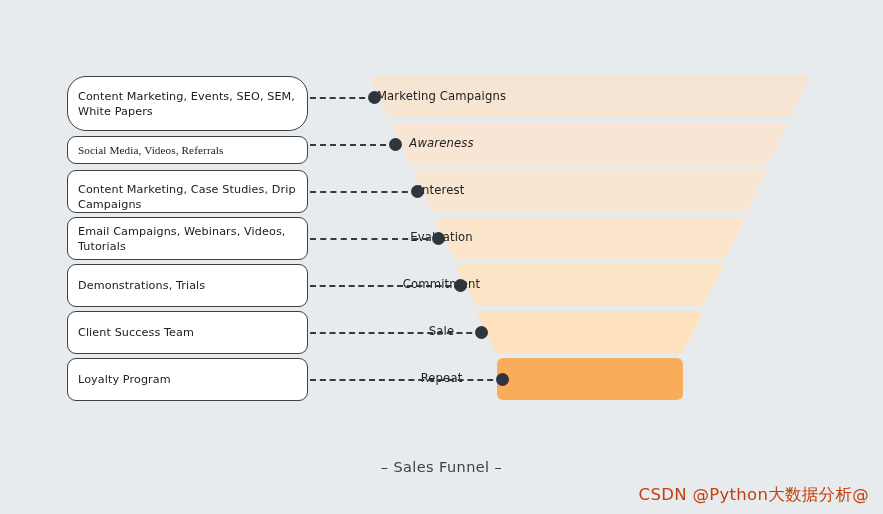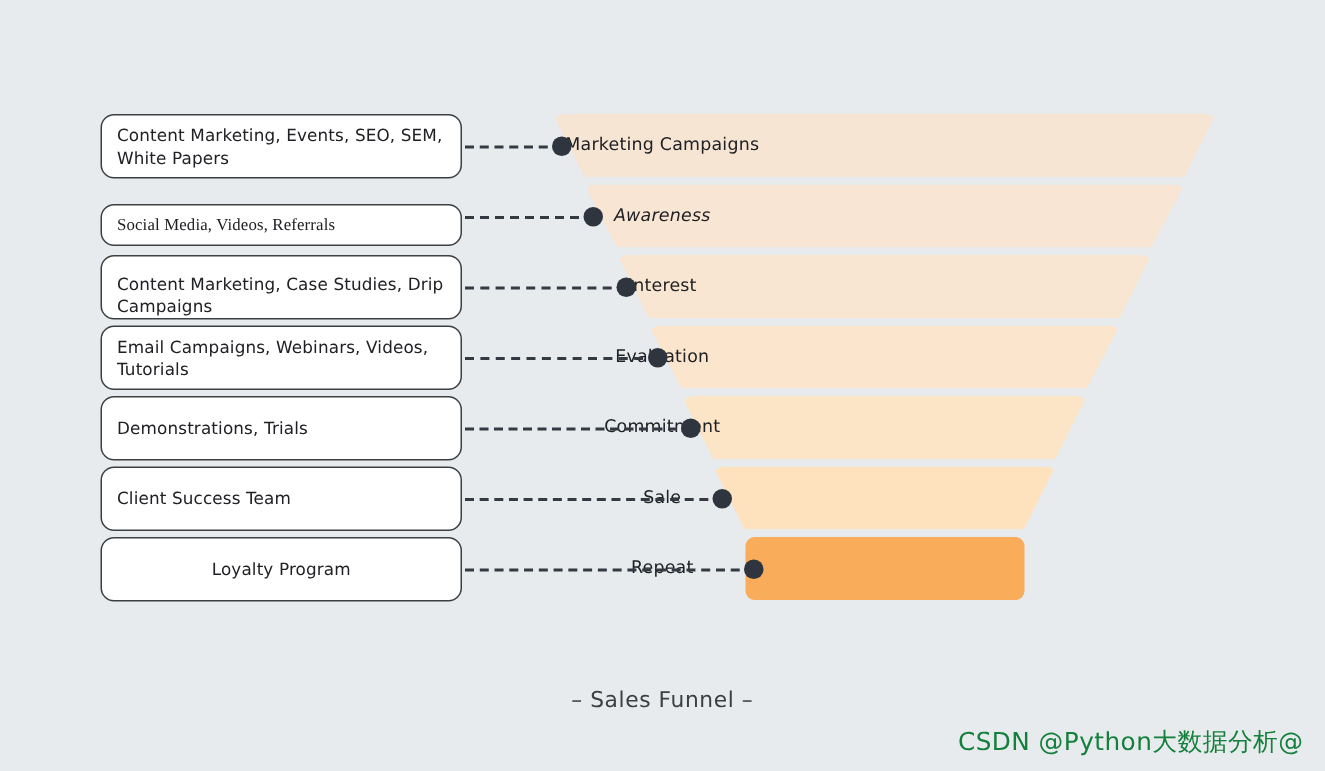--- a/index.html
+++ b/index.html
@@ -76,30 +76,30 @@
     font-size: 14.5px;
     color: #3c4043;
     letter-spacing: 0.4px;
   }
   
   #watermark {
     position: absolute;
     right: 14px;
     bottom: 8px;
     font-size: 16.5px;
-    color: #15803d;
+    color: #c2410c;
     letter-spacing: 0.3px;
     white-space: nowrap;
   }
 </style>
 </head>
 <body>
 
 <div id="canvas">
-    <div class="desc-box" style="top: 76px; height: 43px;">
+    <div class="desc-box" style="top: 76px; height: 55px; border-radius: 19px;">
       <div class="desc-text">Content Marketing, Events, SEO, SEM, White Papers</div>
     </div>
     <div class="band" style="left: 368.5px; top: 76px; width: 442px; height: 42px; background: rgb(247, 229, 212); clip-path: polygon(0% 0%, 100% 0%, 95.25% 100%, 4.75% 100%); border-radius: 7px;"></div>
     <div class="band-label" style="top: 89px;">Marketing Campaigns</div>
     <div class="connector" style="left: 310px; top: 97px; width: 64.5px;"></div>
     <div class="conn-dot" style="left: 368px; top: 90.5px;"></div>
     <div class="desc-box" style="top: 136px; height: 28px; font-family: Liberation Serif, serif;">
       <div class="desc-text">Social Media, Videos, Referrals</div>
     </div>
     <div class="band" style="left: 389.5px; top: 123px; width: 400px; height: 42px; background: rgb(248, 229, 211); clip-path: polygon(0% 0%, 100% 0%, 94.5% 100%, 5.5% 100%); border-radius: 7px;"></div>
@@ -127,21 +127,21 @@
     <div class="band-label" style="top: 277px;">Commitment</div>
     <div class="connector" style="left: 310px; top: 285px; width: 150.5px;"></div>
     <div class="conn-dot" style="left: 454px; top: 278.5px;"></div>
     <div class="desc-box" style="top: 311px; height: 43px;">
       <div class="desc-text">Client Success Team</div>
     </div>
     <div class="band" style="left: 475.5px; top: 311px; width: 228px; height: 42px; background: rgb(253, 226, 189); clip-path: polygon(0% 0%, 100% 0%, 90.79% 100%, 9.21% 100%); border-radius: 7px;"></div>
     <div class="band-label" style="top: 324px;">Sale</div>
     <div class="connector" style="left: 310px; top: 332px; width: 171.5px;"></div>
     <div class="conn-dot" style="left: 475px; top: 325.5px;"></div>
-    <div class="desc-box" style="top: 358px; height: 43px; justify-content: center;">
+    <div class="desc-box" style="top: 358px; height: 43px;">
       <div class="desc-text">Loyalty Program</div>
     </div>
     <div class="band" style="left: 496.5px; top: 358px; width: 186px; height: 42px; background: rgb(249, 173, 90); border-radius: 6px;"></div>
     <div class="band-label" style="top: 371px;">Repeat</div>
     <div class="connector" style="left: 310px; top: 379px; width: 192.5px;"></div>
     <div class="conn-dot" style="left: 496px; top: 372.5px;"></div>
   </div>
 
 <div id="figure-title">– Sales Funnel –</div>
 <div id="watermark">CSDN @Python大数据分析@</div>

